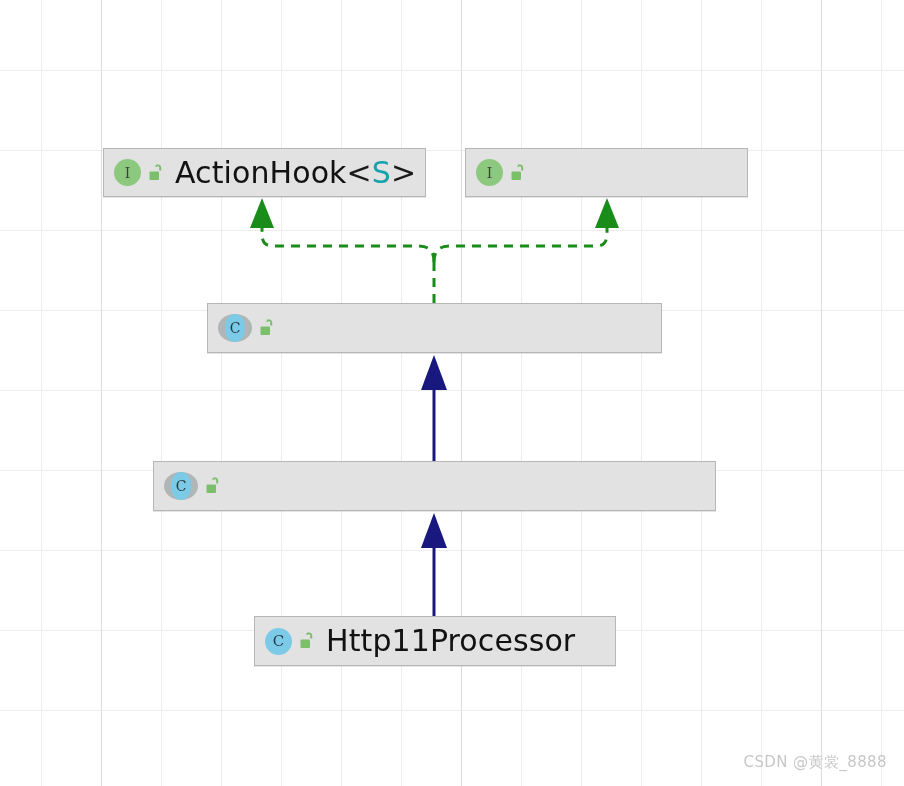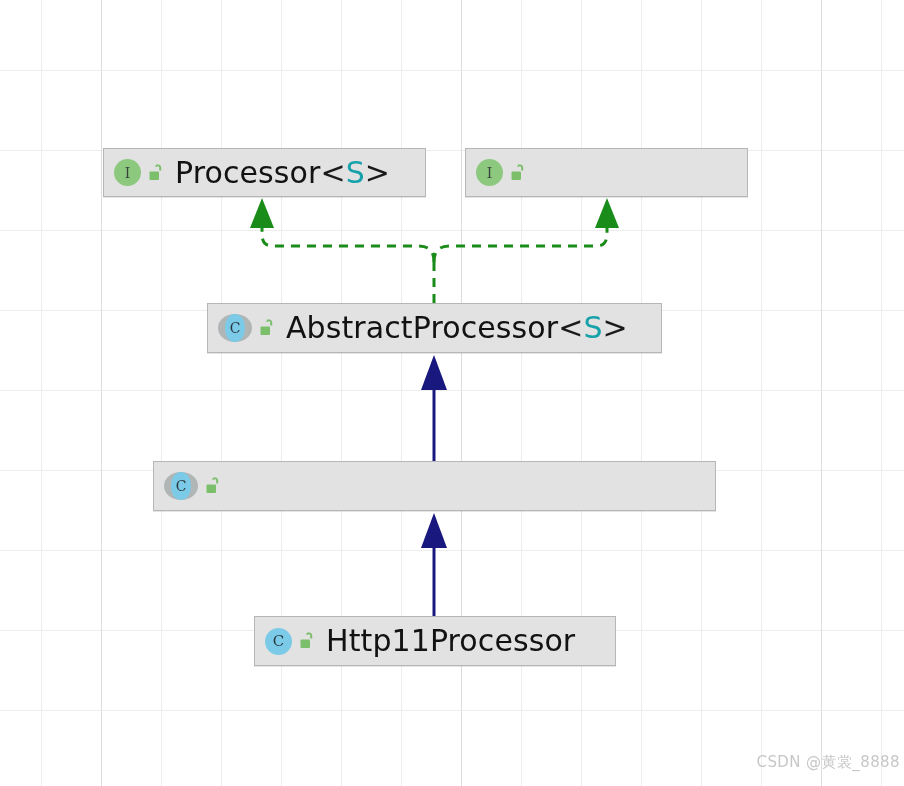--- a/index.html
+++ b/index.html
@@ -165,21 +165,21 @@
     width: 18px;
     height: 20px;
     margin-left: 6px;
     flex: 0 0 auto;
     display: inline-block;
   }
 
   
   .watermark {
     position: absolute;
-    right: 4px;
+    right: 17px;
     bottom: 14px;
     font-size: 15px;
     color: #c7c7c7;
     letter-spacing: 0.4px;
     font-family: "DejaVu Sans", "Liberation Sans", sans-serif;
   }
 </style>
 </head>
 <body>
 
@@ -223,21 +223,21 @@
         <span>I</span>
       </span>
       <span class="ico-lock">
         <svg width="18" height="20" viewBox="0 0 18 20">
           <path d="M8 3.5 A3.2 3.2 0 0 1 14.2 4.2 L14.2 7.5 L12.2 7.5 L12.2 4.4 A1.5 1.5 0 0 0 9.4 4.0 Z" fill="#7cbf6a"></path>
           <rect x="2.5" y="8.5" width="9.5" height="8.5" rx="1" fill="#7cbf6a"></rect>
         </svg>
       </span>
     </span>
     <span class="node-label">
-      <span>Processor</span><span class="gen">&lt;</span><span class="gen-type">S</span><span class="gen">&gt;</span>
+      <span>ActionHook</span><span class="gen">&lt;</span><span class="gen-type">S</span><span class="gen">&gt;</span>
     </span>
   </div>
 
   <div class="node" style="left:465px; top:148px; width:283px; height:49px;">
     <span class="icon-stack">
       <span class="ico-interface">
         <span>I</span>
       </span>
       <span class="ico-lock">
         <svg width="18" height="20" viewBox="0 0 18 20">
@@ -256,23 +256,20 @@
             <span>C</span>
           </span>
       </span>
       <span class="ico-lock">
         <svg width="18" height="20" viewBox="0 0 18 20">
           <path d="M8 3.5 A3.2 3.2 0 0 1 14.2 4.2 L14.2 7.5 L12.2 7.5 L12.2 4.4 A1.5 1.5 0 0 0 9.4 4.0 Z" fill="#7cbf6a"></path>
           <rect x="2.5" y="8.5" width="9.5" height="8.5" rx="1" fill="#7cbf6a"></rect>
         </svg>
       </span>
     </span>
-    <span class="node-label">
-      <span>AbstractProcessor</span><span class="gen">&lt;</span><span class="gen-type">S</span><span class="gen">&gt;</span>
-    </span>
   </div>
 
   <div class="node" style="left:153px; top:461px; width:563px; height:50px;">
     <span class="icon-stack">
       <span class="ico-abstract">
         <span class="ring"></span>
         <span class="pill">
             <span>C</span>
           </span>
       </span>

